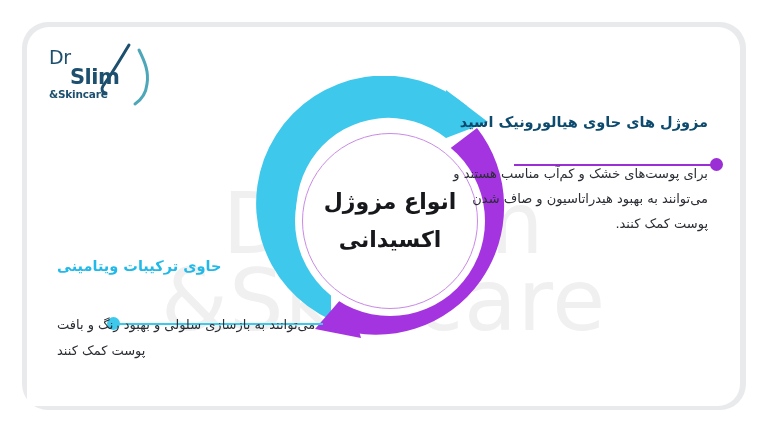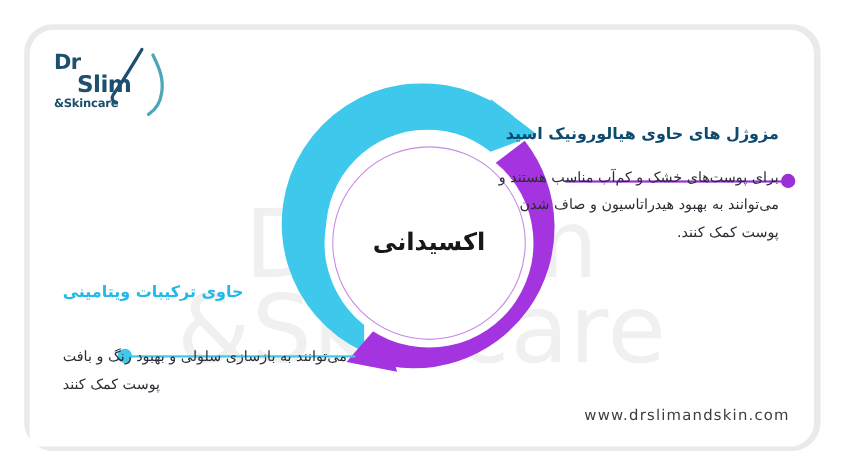--- a/index.html
+++ b/index.html
@@ -74,21 +74,21 @@
   .logo-text {
     position: absolute;
     left: 6px;
     top: 6px;
     color: #1d4f6e;
     font-family: "DejaVu Sans", "Liberation Sans", sans-serif;
   }
   .logo-dr {
     display: block;
     font-size: 19px;
-    font-weight: bold;
+    font-weight: normal;
     line-height: 19px;
     letter-spacing: -0.5px;
   }
   .logo-slim {
     display: block;
     font-size: 21px;
     font-weight: bold;
     line-height: 21px;
     letter-spacing: -0.5px;
     margin-left: 21px;
@@ -169,21 +169,21 @@
     line-height: 1.95;
   }
 
   
   .callout-right {
     right: 32px;
     top: 85px;
     width: 272px;
     text-align: right;
   }
-  .callout-right .body-text { margin-top: 15px; }
+  .callout-right .body-text { margin-top: 27px; }
 
   .conn-purple {
     position: absolute;
     left: 487px;
     top: 137px;
     width: 205px;
     height: 2px;
     background: #9b2fd6;
   }
   .dot-purple {
@@ -283,20 +283,21 @@
                    A 90 90 0 0 0 203 74
                    Z" fill="#a434e0"></path>
           <path d="M 103 215 L 70 253 L 116 262 Z" fill="#a434e0"></path>
         </g>
       </svg>
     </div>
 
     <div class="inner-circle"></div>
 
     <div class="center-text">
+      <div>انواع مزوژل</div>
       <div>اکسیدانی</div>
     </div>
 
     <div class="conn-purple"></div>
     <div class="dot-purple"></div>
 
     <div class="callout callout-right">
       <div class="head-purple">مزوژل های حاوی هیالورونیک اسید</div>
       <div class="body-text">برای پوست‌های خشک و کم‌آب مناسب هستند و می‌توانند به بهبود هیدراتاسیون و صاف شدن پوست کمک کنند.</div>
     </div>
@@ -304,16 +305,15 @@
     <div class="conn-cyan"></div>
     <div class="dot-cyan"></div>
 
     <div class="callout callout-left">
       <div class="head-cyan">
         <div>حاوی ترکیبات ویتامینی</div>
       </div>
       <div class="body-text">می‌توانند به بازسازی سلولی و بهبود رنگ و بافت پوست کمک کنند</div>
     </div>
 
-    <div class="site-url">www.drslimandskin.com</div>
 
   </div>
 </div>
 
 </body></html>

